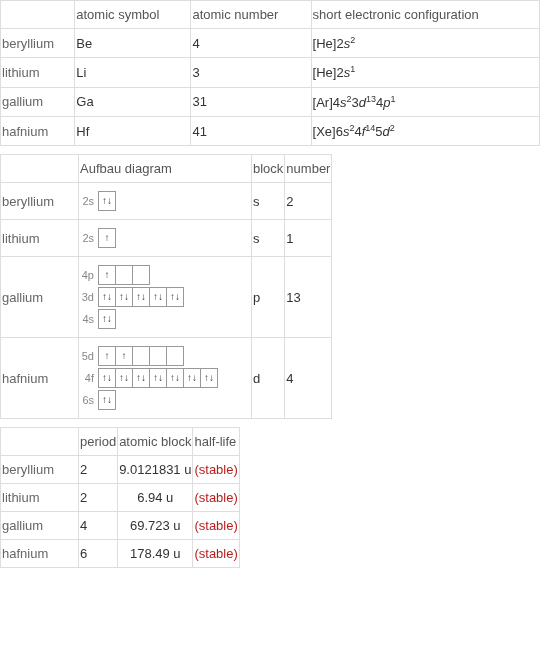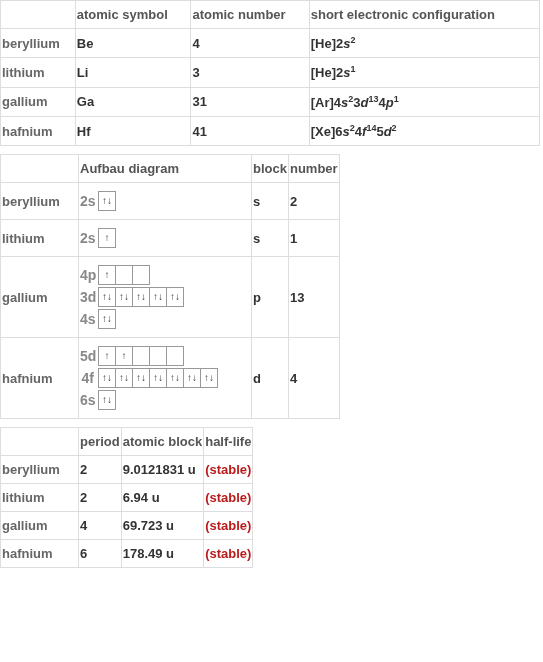--- a/index.html
+++ b/index.html
@@ -13,40 +13,40 @@
   }
   table {
     border-collapse: collapse;
     margin-bottom: 8px;
   }
   td, th {
     border: 1px solid #ddd;
     padding: 6px 1px;
     text-align: left;
     vertical-align: middle;
-    font-weight: bold;
+    font-weight: normal;
   }
   th {
     color: #555;
   }
   .row-label {
     color: #666;
     margin-left: 12px;
   }
   sup {
     font-size: 9px;
     vertical-align: super;
   }
   .orbital-row {
     display: flex;
     align-items: center;
     margin: 2px 0;
   }
   .orbital-label {
-    font-size: 14px;
+    font-size: 11px;
     color: #888;
     margin-right: 4px;
     width: 14px;
     text-align: right;
   }
   .orbital-box {
     width: 16px;
     height: 18px;
     border: 1px solid #999;
     display: inline-flex;
@@ -54,21 +54,21 @@
     justify-content: center;
     font-size: 10px;
     line-height: 1;
     margin-right: -1px;
     background: #fff;
   }
   .stable {
     color: #b91c1c;
   }
   .mass-col {
-    text-align: left;
+    text-align: center;
   }
 </style>
 </head>
 <body>
 
 <table style="width:540px;">
   <tbody>
       <tr>
     <th></th>
     <th>atomic symbol</th>

